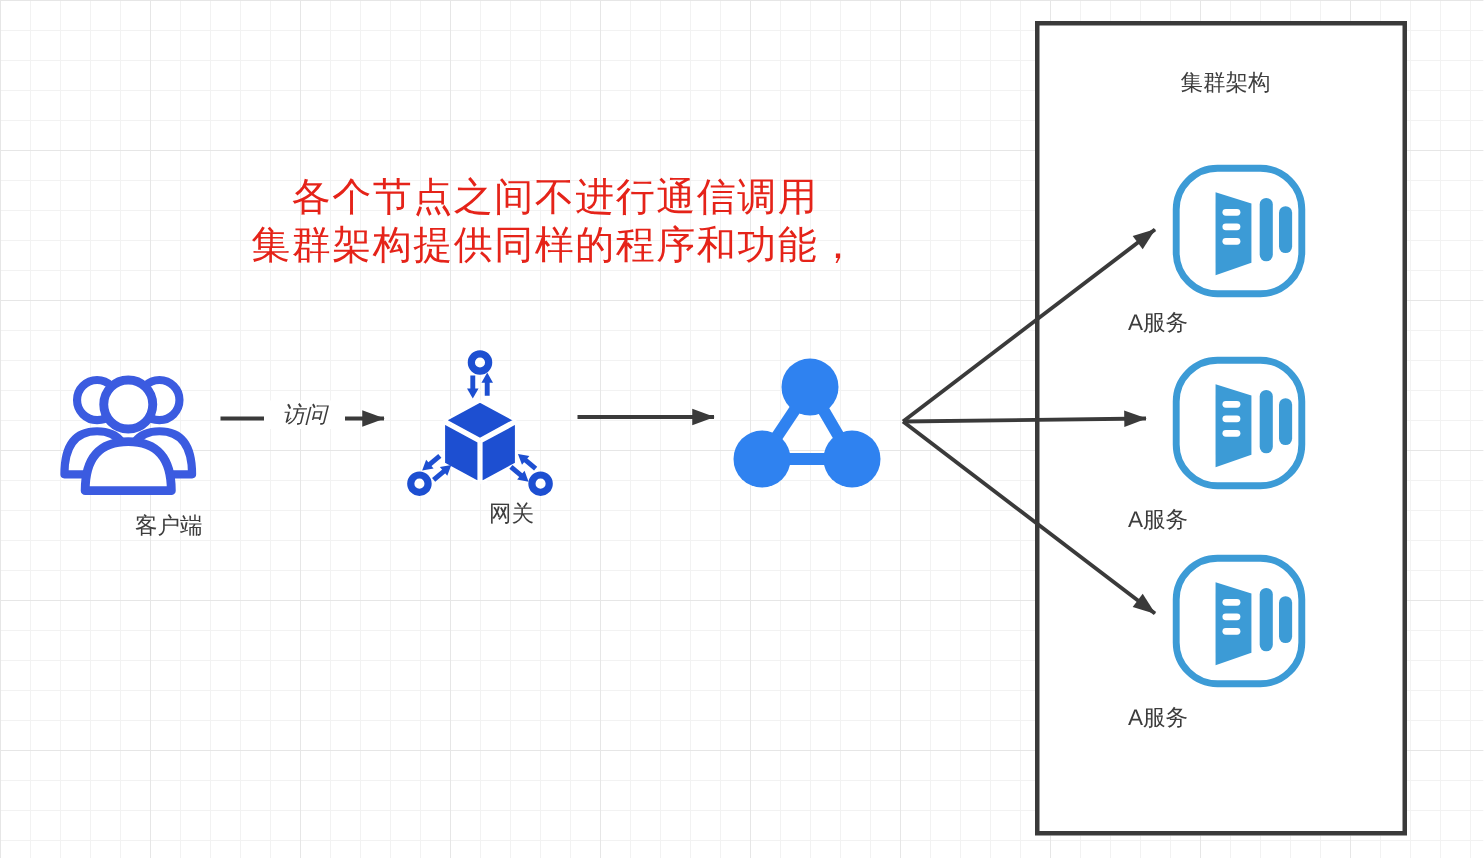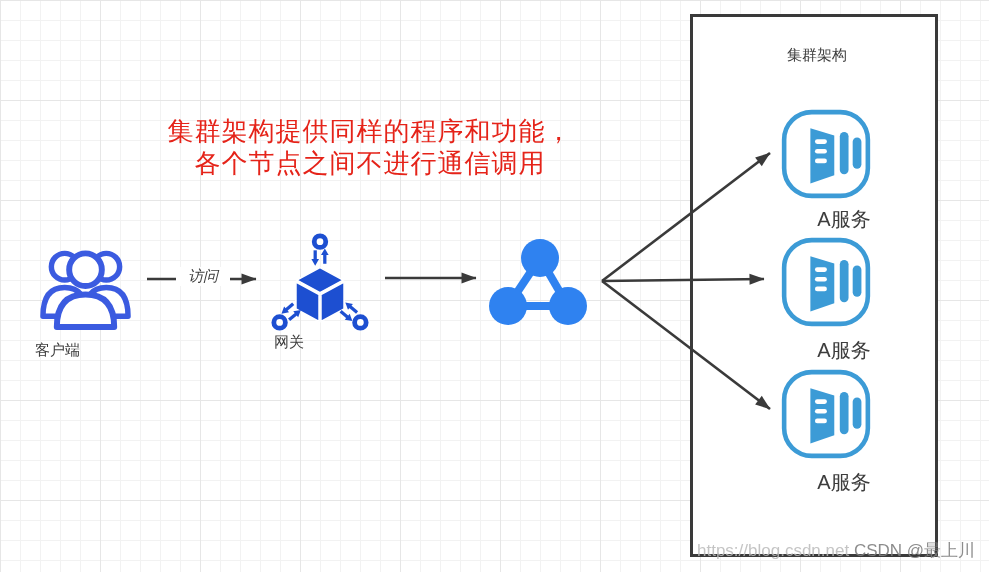--- a/index.html
+++ b/index.html
@@ -18,21 +18,21 @@
   }
 
   .annotation {
     position:absolute; left:150px; top:115px; width:440px; z-index:2;
     text-align:center; color:var(--red-text);
     font-size:26px; line-height:32px; letter-spacing:1px;
   }
 
   .node { position:absolute; z-index:4; }
   .node-label {
-    position:absolute; z-index:4; text-align:left;
+    position:absolute; z-index:4; text-align:right;
     font-size:15px; color:var(--label-gray); white-space:nowrap;
   }
 
   .connectors { position:absolute; left:0; top:0; z-index:3; pointer-events:none; }
   .edge { stroke:var(--arrow-dark); stroke-width:2.6; }
   .arrowhead { fill:var(--arrow-dark); }
 
   .edge-label {
     position:absolute; left:176px; top:267px; width:54px; z-index:4;
     background:#fff; text-align:center; font-size:15px; color:var(--label-gray);font-style:italic;
@@ -41,22 +41,22 @@
   .cluster-box {
     position:absolute; left:690px; top:14px; width:248px; height:543px;
     background:#fff; border:3px solid var(--arrow-dark); z-index:1;
   }
   .cluster-title {
     position:absolute; left:44px; top:29px; width:160px; text-align:center;
     font-size:15px; color:var(--label-gray); z-index:2;
   }
   .service-icon { position:absolute; left:86px; width:94px; height:92px; z-index:4; }
   .service-label {
-    position:absolute; left:77px; width:148px; text-align:center;
-    font-size:20px; color:var(--label-gray); z-index:4;
+    position:absolute; left:59px; width:148px; 
+    font-size:15px; color:var(--label-gray); z-index:4;
   }
 
   
   .person { fill:#fff; stroke:var(--client-blue); stroke-linejoin:round; stroke-linecap:round; }
   .gw-ring { fill:#fff; stroke:var(--gateway-blue); stroke-width:5; }
   .gw-face { fill:var(--gateway-blue); stroke:#fff; stroke-width:1.6; }
   .gw-line { stroke:var(--gateway-blue); stroke-width:3.4; fill:none; }
   .gw-tri  { fill:var(--gateway-blue); }
   .lb-line { stroke:var(--lb-blue); stroke-width:8; }
   .lb-dot  { fill:var(--lb-blue); }
@@ -70,22 +70,22 @@
   }
   .wm-url { color:rgba(186,186,186,0.85); }
   .wm-handle { color:rgba(128,128,128,0.9); }
 </style>
 </head>
 <body>
 
 <div class="canvas">
 
   <div class="annotation">
+    <div>各个节点之间不进行通信调用</div>
     <div>集群架构提供同样的程序和功能，</div>
-    <div>各个节点之间不进行通信调用</div>
   </div>
 
   <div class="cluster-box">
     <div class="cluster-title">集群架构</div>
 
     <svg class="service-icon" style="top:91px" viewBox="0 0 100 100">
       <rect x="4.5" y="4.5" width="91" height="91" rx="30" class="svc-frame"></rect>
       <path class="svc-fill" d="M33,22 L59,30 L59,73 L33,82 Z"></path>
       <rect class="svc-dash" x="38" y="34" width="13" height="5" rx="2.5"></rect>
       <rect class="svc-dash" x="38" y="44.5" width="13" height="5" rx="2.5"></rect>
@@ -162,29 +162,25 @@
       <path class="gw-line" d="M5,7 L5,-3"></path>
         <path class="gw-tri" d="M1,-2 L9,-2 L5,-9 Z"></path>
     </g>
     <g transform="translate(82,82) rotate(-50)">
       <path class="gw-line" d="M-5,-7 L-5,3"></path>
         <path class="gw-tri" d="M-9,2 L-1,2 L-5,9 Z"></path>
       <path class="gw-line" d="M5,7 L5,-3"></path>
         <path class="gw-tri" d="M1,-2 L9,-2 L5,-9 Z"></path>
     </g>
   </svg>
-  <div class="node-label" style="left:274px; top:333px; width:100px">网关</div>
+  <div class="node-label" style="left:256px; top:333px; width:100px">网关</div>
 
   <svg class="node" style="left:488px; top:238px" width="104" height="100" viewBox="0 0 104 100">
     <line class="lb-line" x1="52" y1="20" x2="20" y2="68"></line>
     <line class="lb-line" x1="52" y1="20" x2="80" y2="68"></line>
     <line class="lb-line" x1="20" y1="68" x2="80" y2="68"></line>
     <circle class="lb-dot" cx="52" cy="20" r="19"></circle>
     <circle class="lb-dot" cx="20" cy="68" r="19"></circle>
     <circle class="lb-dot" cx="80" cy="68" r="19"></circle>
   </svg>
 
-  <div class="watermark">
-    <span class="wm-url">https://blog.csdn.net</span>
-    <span class="wm-handle">CSDN @最上川</span>
-  </div>
 
 </div>
 
 </body></html>

